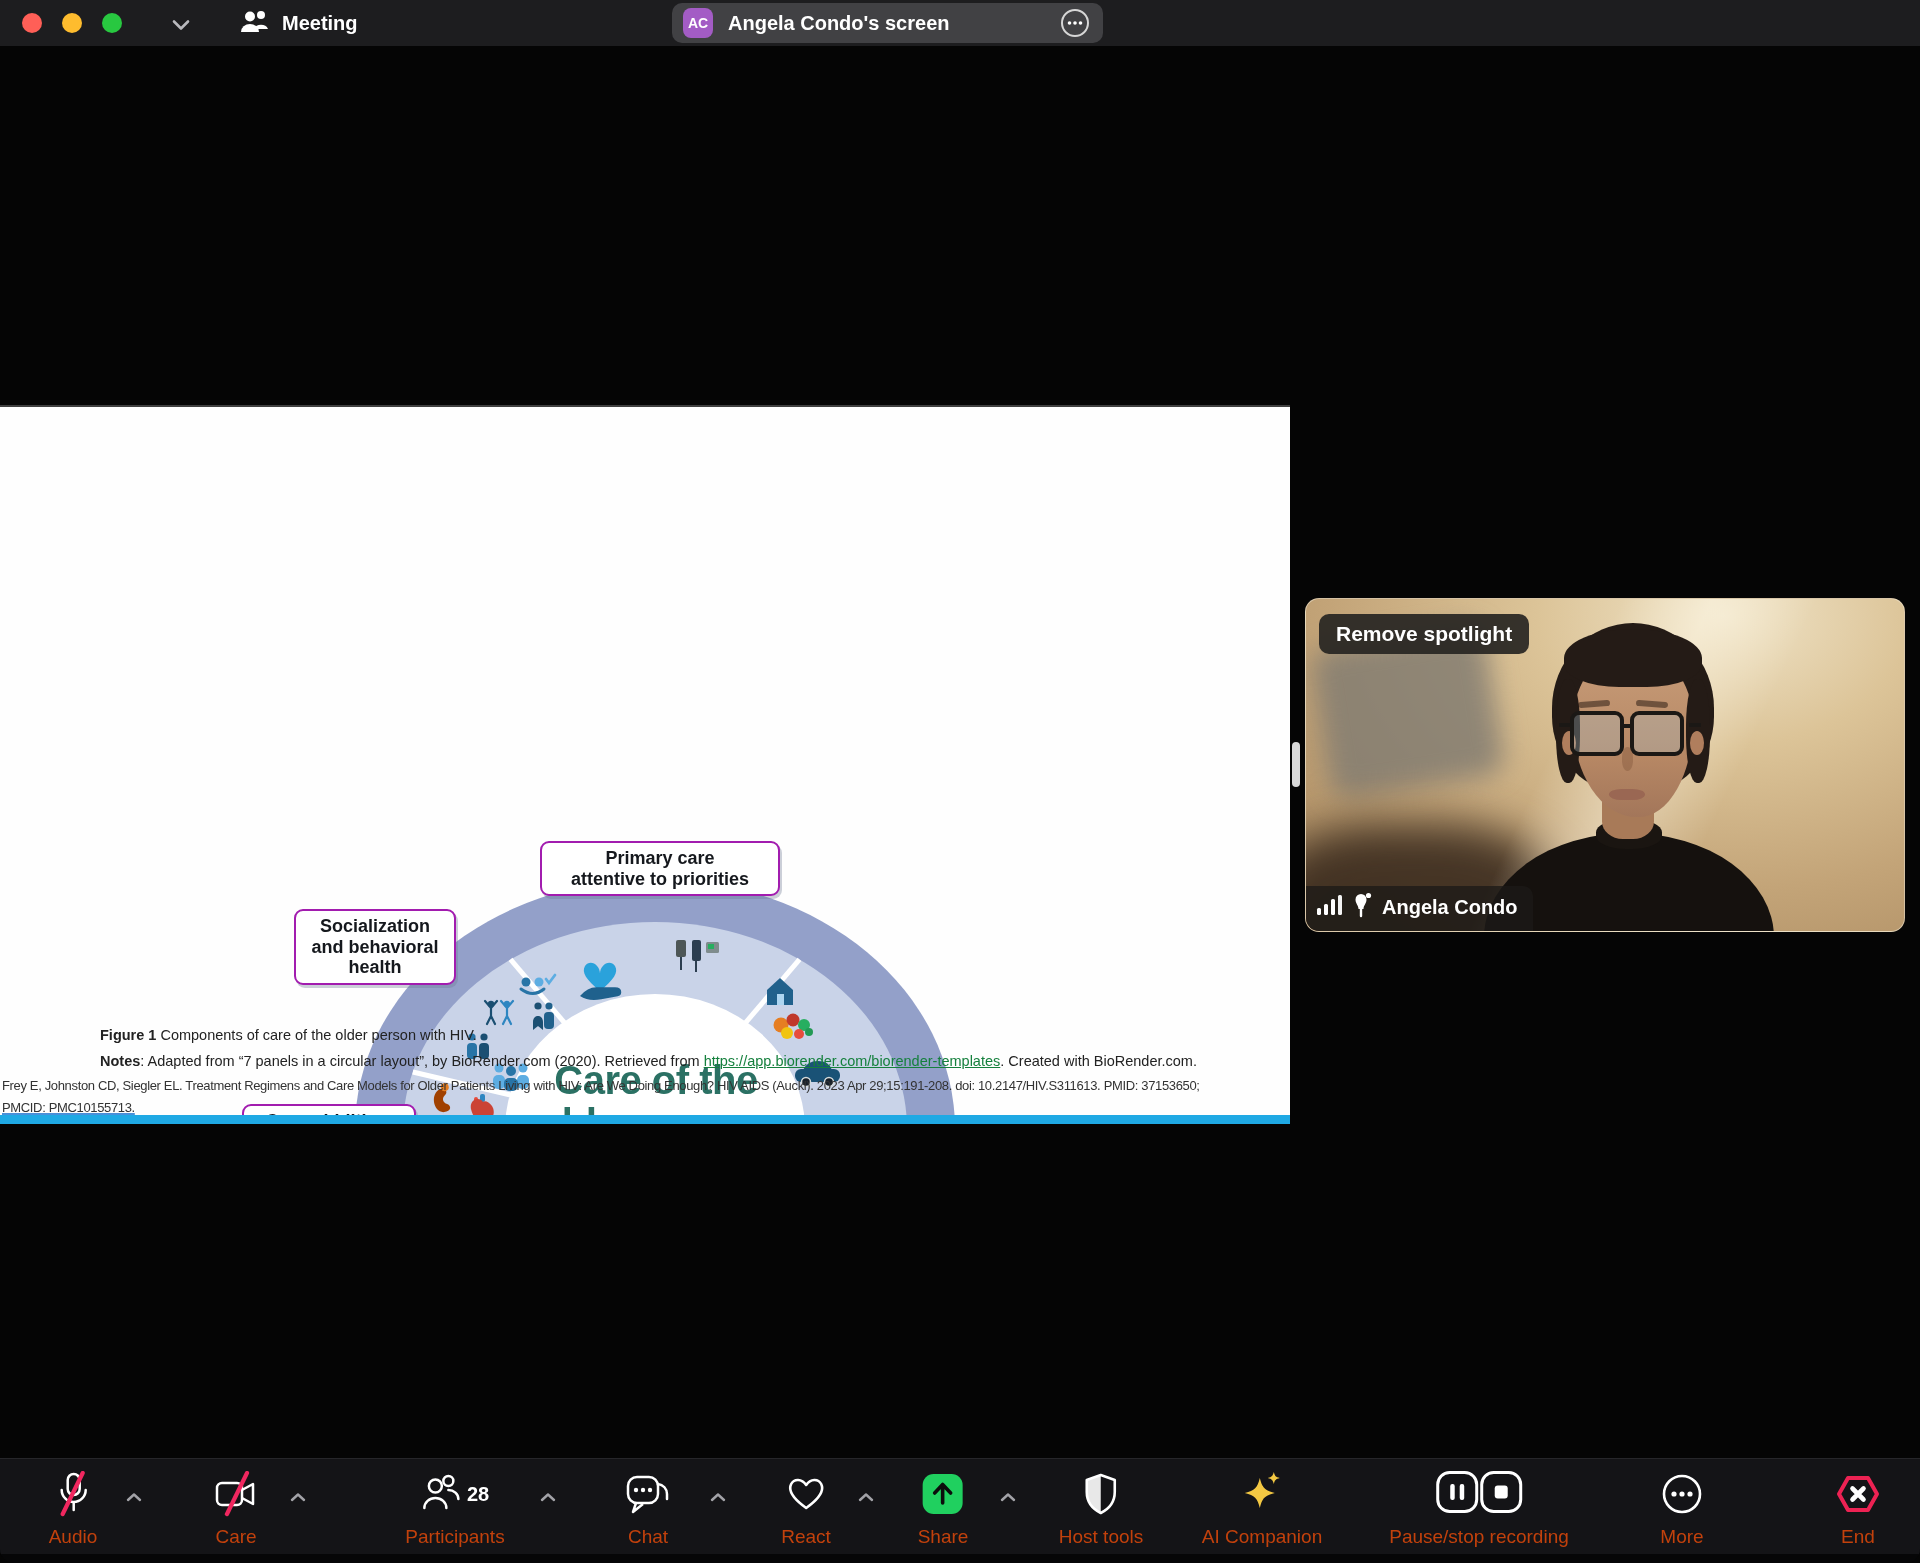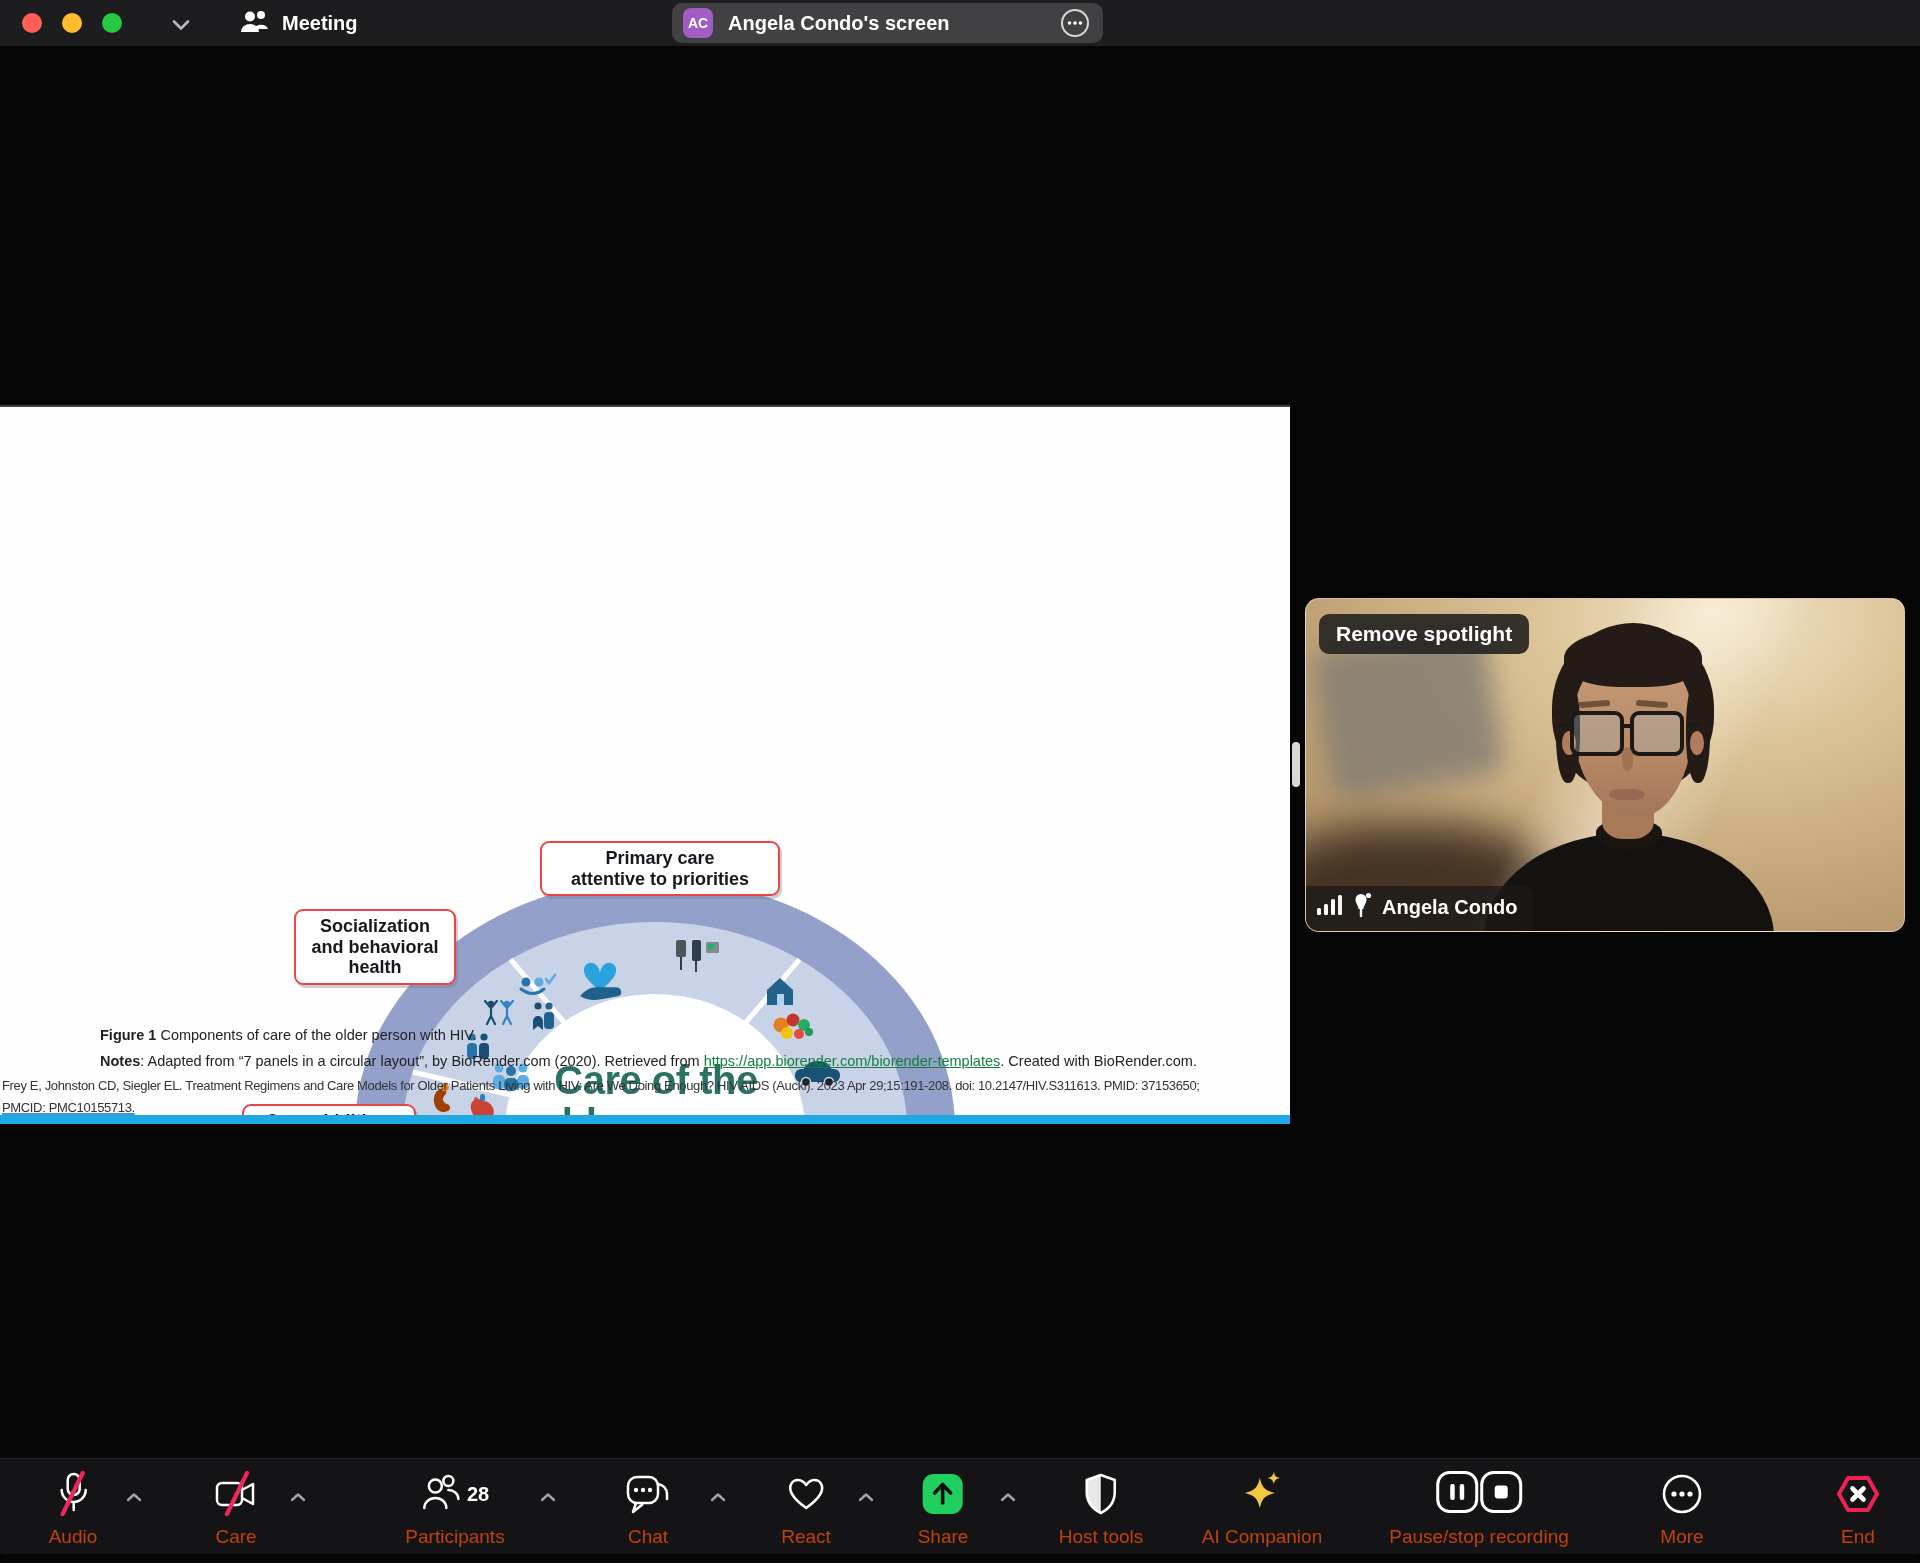--- a/index.html
+++ b/index.html
@@ -19,21 +19,21 @@
   .share-pill{left:672px;top:3px;width:431px;height:40px;background:#414144;border-radius:10px;
               display:flex;align-items:center;}
   .ac-badge{position:absolute;left:11px;top:5px;width:30px;height:30px;border-radius:8px;background:#a35cc5;
             color:#fff;font-size:14px;font-weight:bold;display:flex;align-items:center;justify-content:center;}
   .pill-title{position:absolute;left:56px;top:0;height:40px;display:flex;align-items:center;
               color:#fff;font-size:20px;font-weight:bold;white-space:nowrap;}
   .pill-more{position:absolute;right:13px;top:5px;}
 
   
   .slide{left:0;top:405px;width:1290px;height:717px;background:#fefefe;border-top:2px solid #3f3f3f;overflow:hidden;}
-  .wbox{position:absolute;background:#fff;border:2px solid #ef4444;border-radius:9px;
+  .wbox{position:absolute;background:#fff;border:2px solid #a21caf;border-radius:9px;
         box-shadow:2px 3px 0 rgba(110,120,145,.35);padding:5px 6px;text-align:center;
         font-size:18px;line-height:1.14;font-weight:600;color:#15181d;}
   .wbox div{white-space:nowrap;}
   .wheel-title{position:absolute;left:498px;top:652px;width:316px;text-align:center;
                font-size:40px;line-height:1.07;font-weight:800;color:#2b7164;letter-spacing:-.5px;}
   .cap{position:absolute;left:100px;font-size:14.5px;color:#222;white-space:nowrap;}
   .cap b{font-weight:bold;}
   .cap .lnk{color:#15803d;text-decoration:underline;}
   .cit{position:absolute;left:2px;font-size:13px;letter-spacing:-.35px;color:#333;white-space:nowrap;}
   .cit2{text-decoration:underline;text-decoration-color:#4a90d9;text-decoration-thickness:2px;}

